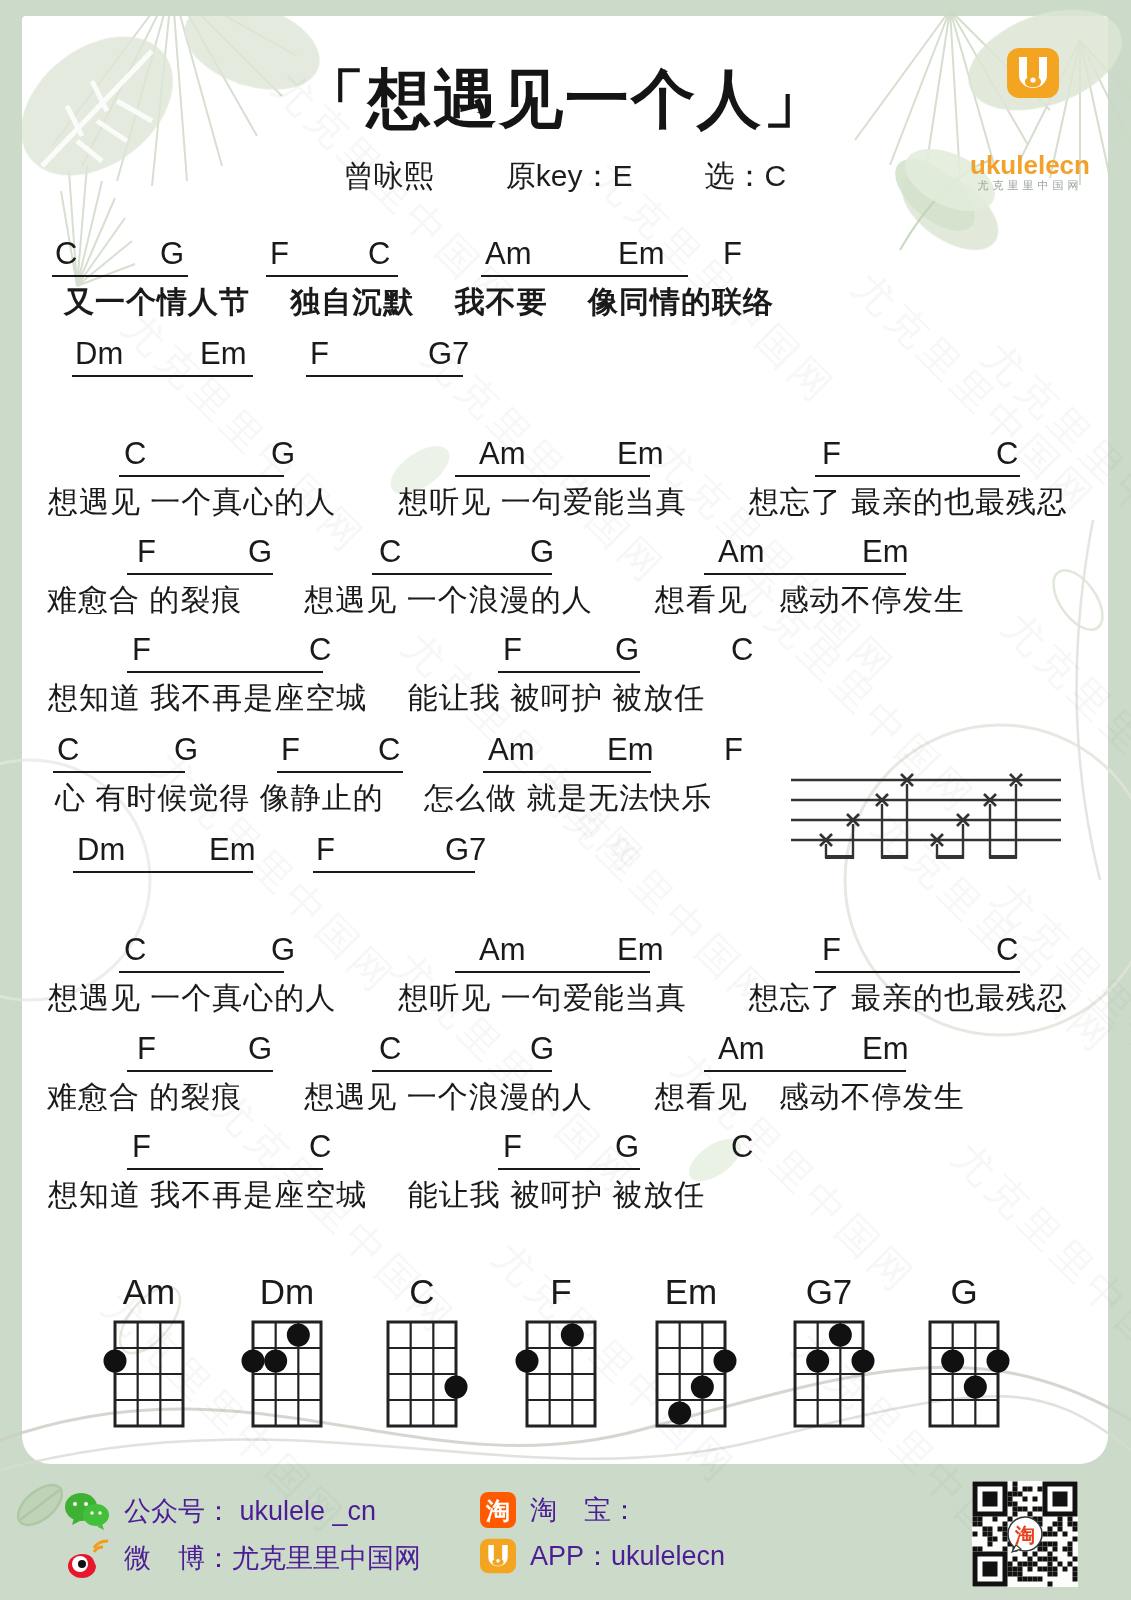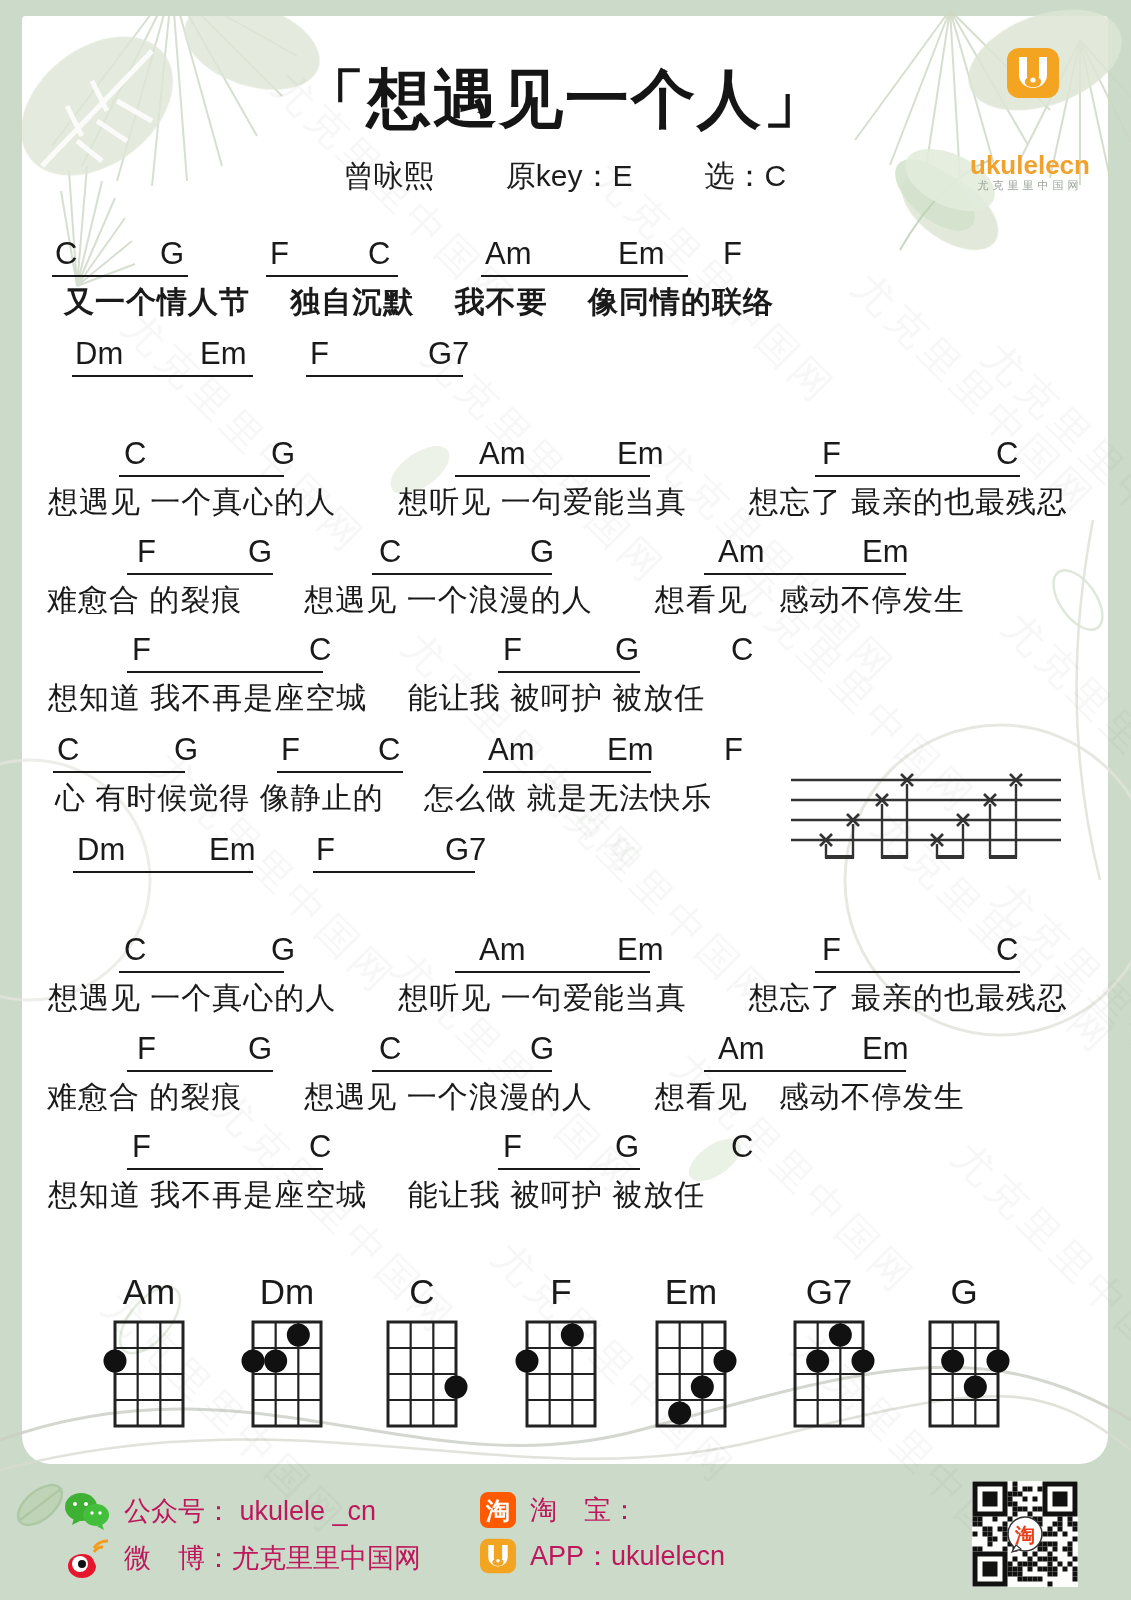--- a/index.html
+++ b/index.html
@@ -29,21 +29,21 @@
   .chord-ul{position:absolute;top:39px;height:2px;background:#1a1a1a;}
   .lyric{position:absolute;top:46px;font-size:30px;color:#1a1a1a;letter-spacing:1px;white-space:pre;}
   
   #strum{position:absolute;left:789px;top:772px;}
   #chord-charts{position:absolute;left:0;top:0;}
   .chart{position:absolute;width:96px;}
   .chart-name{position:absolute;left:-14px;top:0;width:96px;text-align:center;
               font-size:35px;color:#1a1a1a;}
   .chart-grid{position:absolute;left:-14px;top:44px;}
   
-  .f-row{position:absolute;display:flex;align-items:center;font-size:27px;color:#be185d;}
+  .f-row{position:absolute;display:flex;align-items:center;font-size:27px;color:#4c1d95;}
   .f-icon{margin-right:14px;display:inline-flex;}
   .f-label{white-space:pre;}
   .f-value{white-space:pre;}
   #qr{position:absolute;left:972px;top:1481px;}
 </style>
 </head>
 <body>
 
 <div id="stage">
 

